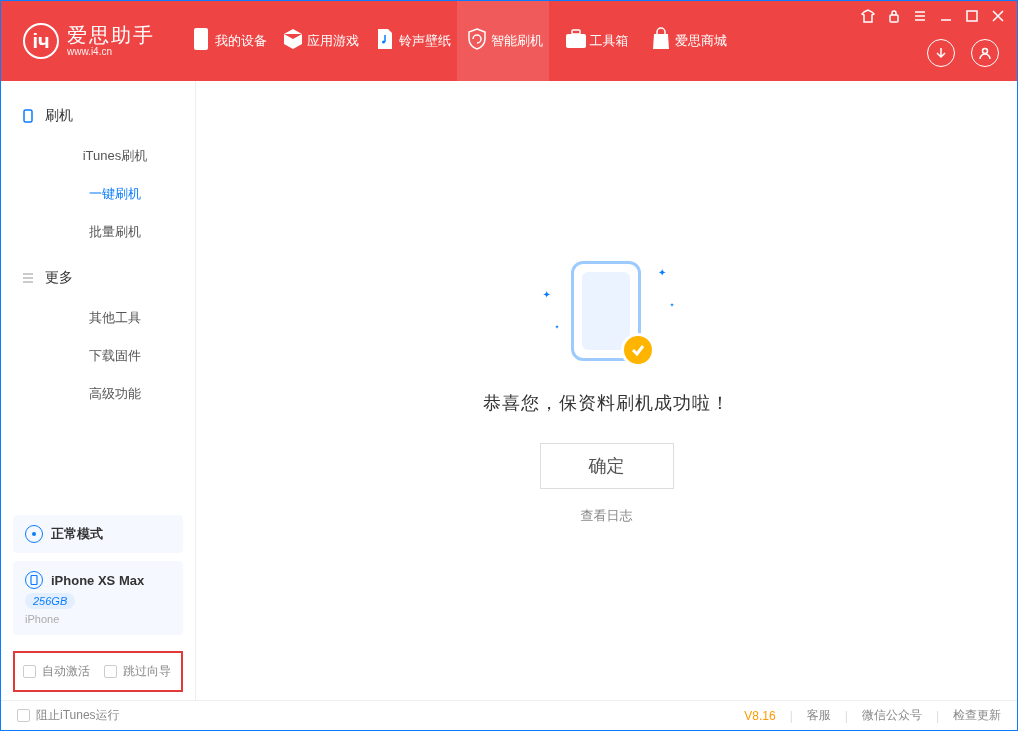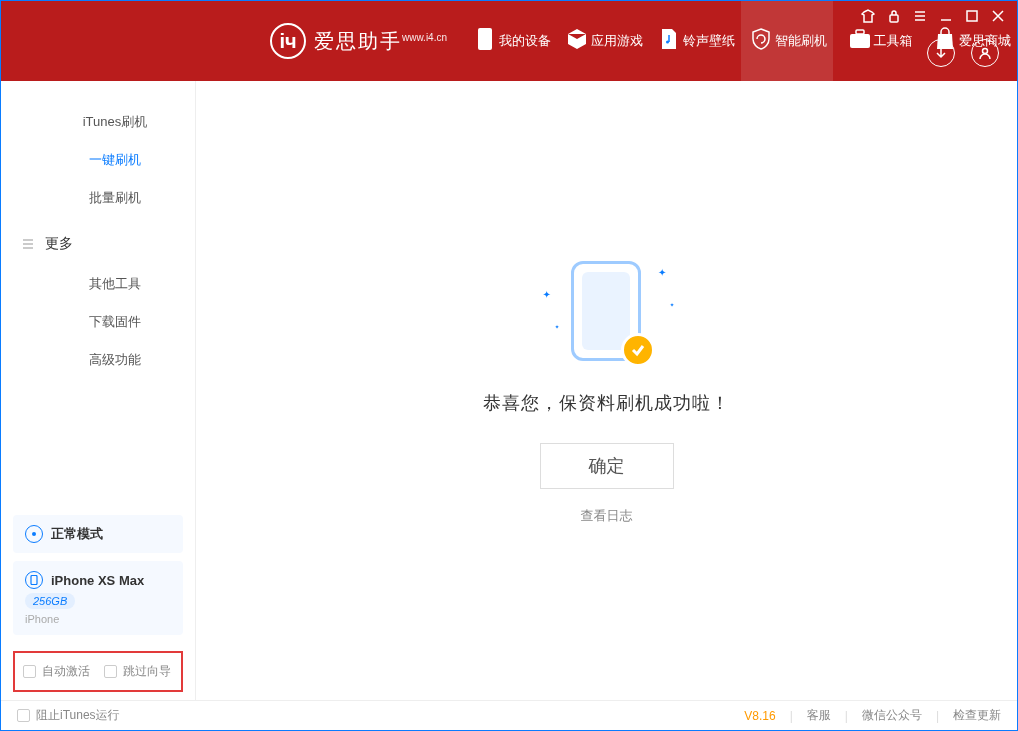--- a/index.html
+++ b/index.html
@@ -1,22 +1,22 @@
 <!DOCTYPE html>
 <html><head>
 <meta charset="utf-8">
 <style>
 * { margin: 0; padding: 0; box-sizing: border-box; font-family: "Microsoft YaHei", Arial, sans-serif; }
 body { background: #fff; width: 1018px; height: 731px; overflow: hidden; border: 1px solid #0a7cff; position: relative; }
 
 
-.header { background: #b91c1c; height: 80px; display: flex; align-items: center; position: relative; justify-content: flex-end; }
+.header { background: #ef4444; height: 80px; display: flex; align-items: center; position: relative; }
 .logo-area { display: flex; align-items: center; padding: 0 18px 0 22px; color: #fff; min-width: 180px; }
 .logo-icon { width: 36px; height: 36px; border: 2.5px solid #fff; border-radius: 50%; display: flex; align-items: center; justify-content: center; font-weight: bold; font-size: 20px; margin-right: 8px; }
-.logo-text { display: flex; flex-direction: row; line-height: 1; }
+.logo-text { display: flex; flex-direction: column; line-height: 1; }
 .logo-title { font-size: 20px; font-weight: 500; letter-spacing: 2px; }
 .logo-sub { font-size: 10px; opacity: .9; margin-top: 2px; }
 
 .nav { display: flex; height: 100%; }
 .nav-item { width: 92px; display: flex; flex-direction: row; align-items: center; justify-content: center; color: #fff; font-size: 13px; cursor: pointer; position: relative; }
 .nav-item.active { background: rgba(255,255,255,0.12); }
 .nav-icon { width: 28px; height: 28px; margin-bottom: 4px; display: flex; align-items: center; justify-content: center; }
 .nav-icon svg { fill: #fff; }
 
 .top-controls-row1 { position: absolute; top: 6px; right: 10px; display: flex; gap: 8px; }
@@ -181,20 +181,26 @@
           <circle cx="7" cy="5" r="2.5"></circle>
           <path d="M2 13 A5 5 0 0 1 12 13"></path>
         </svg>
       </div>
   </div>
 </div>
 
 <div class="body">
   <div class="sidebar">
     <div class="menu">
+      <div class="menu-section-title">
+        <svg viewBox="0 0 14 14" fill="none" stroke="#0a7cff" stroke-width="1.5">
+            <rect x="3" y="1" width="8" height="12" rx="1.5"></rect>
+          </svg>
+        <span>刷机</span>
+      </div>
       <div class="menu-items">
         <div class="menu-item">iTunes刷机</div>
         <div class="menu-item active">一键刷机</div>
         <div class="menu-item">批量刷机</div>
       </div>
       <div class="menu-section-title">
         <svg viewBox="0 0 14 14" fill="none" stroke="#bbb" stroke-width="1.5">
             <path d="M2 3 H12 M2 7 H12 M2 11 H12"></path>
           </svg>
         <span>更多</span>

